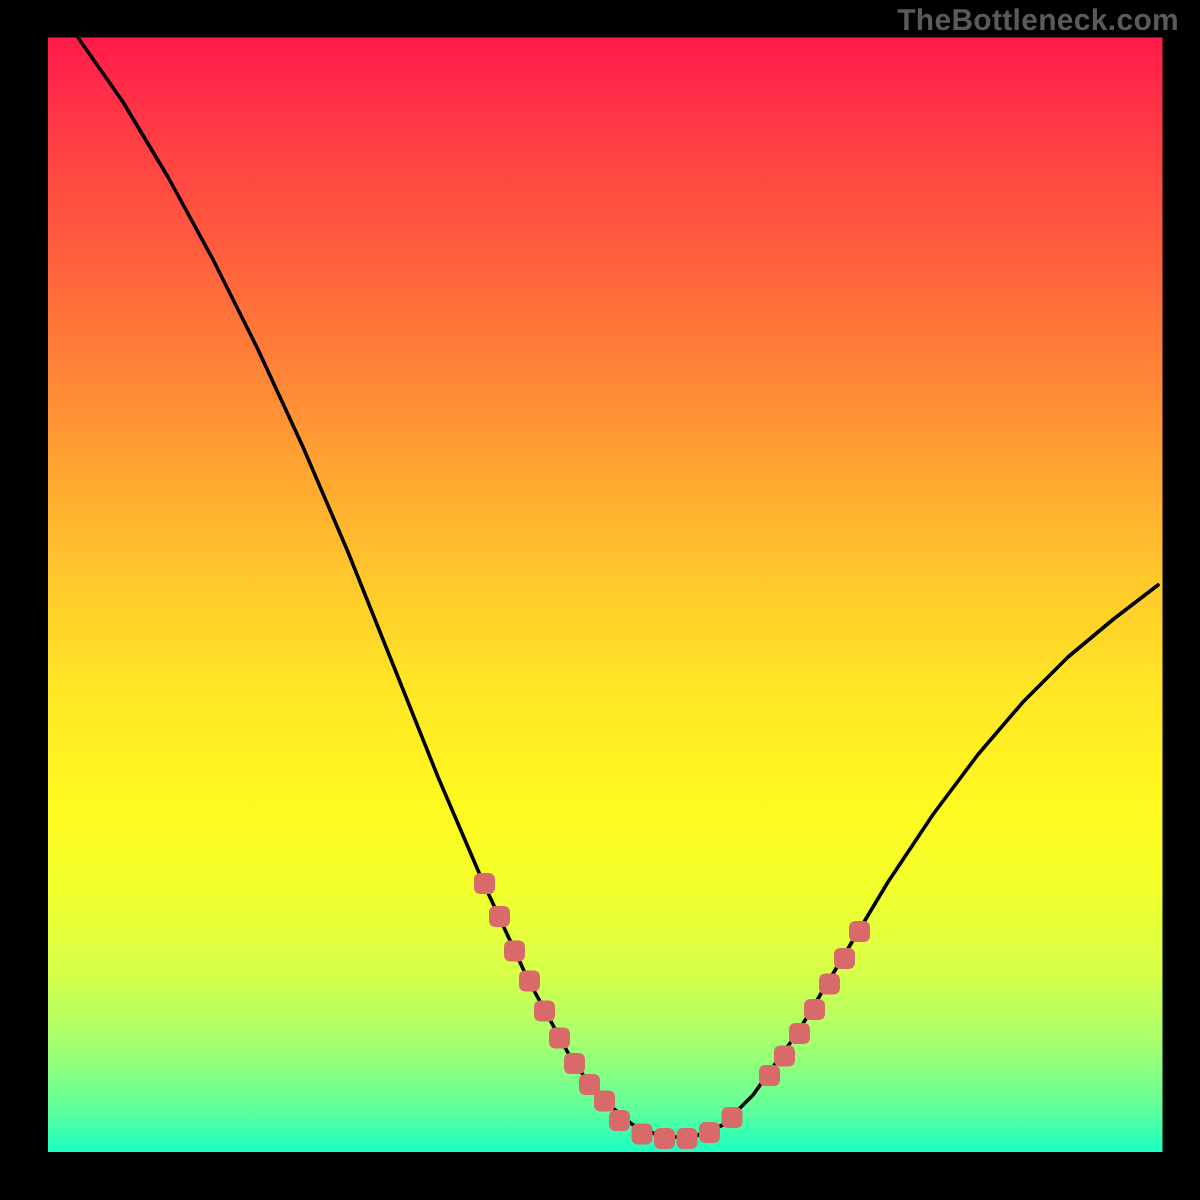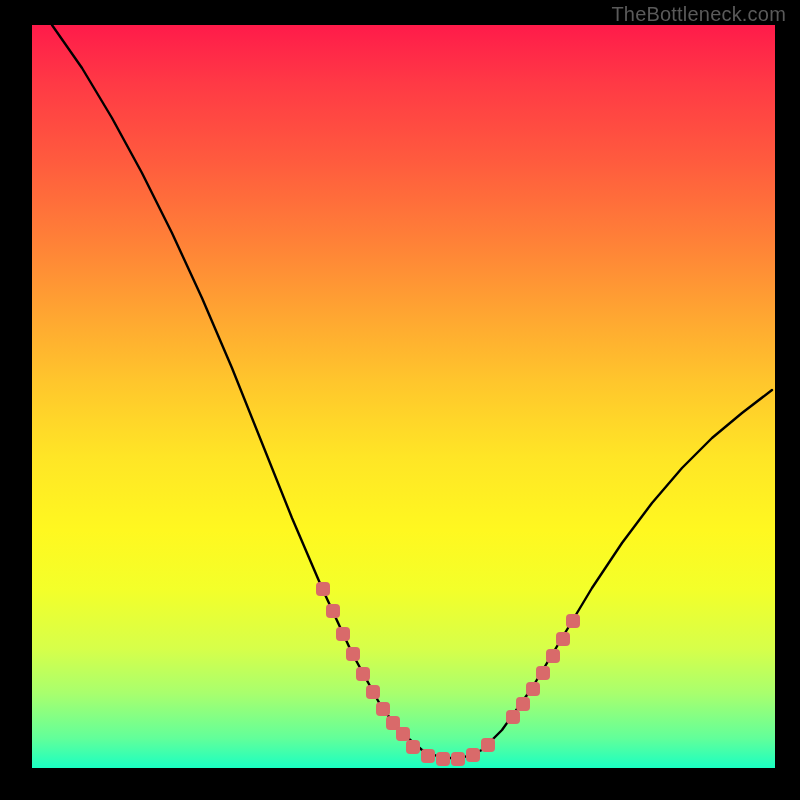--- a/index.html
+++ b/index.html
@@ -44,21 +44,21 @@
     position: absolute;
     left: 0;
     top: 0;
   }
   .watermark {
     position: absolute;
     top: 3px;
     right: 14px;
     color: #5a5a5a;
     font-size: 20px;
-    font-weight: 400;
+    font-weight: 700;
     letter-spacing: 0.2px;
     user-select: none;
   }
 </style>
 </head>
 <body>
 
 <div class="frame">
 
   <div class="plot-area">

